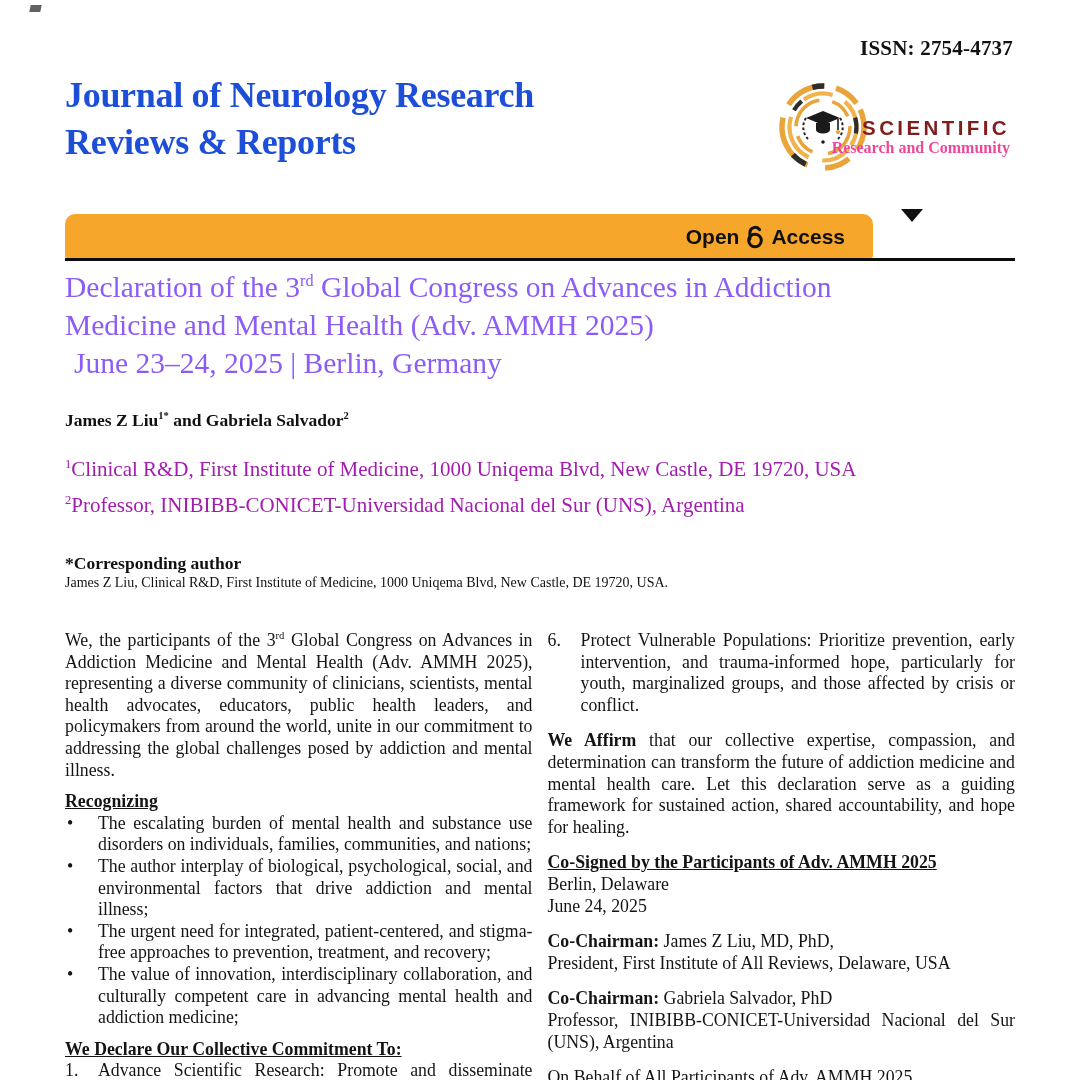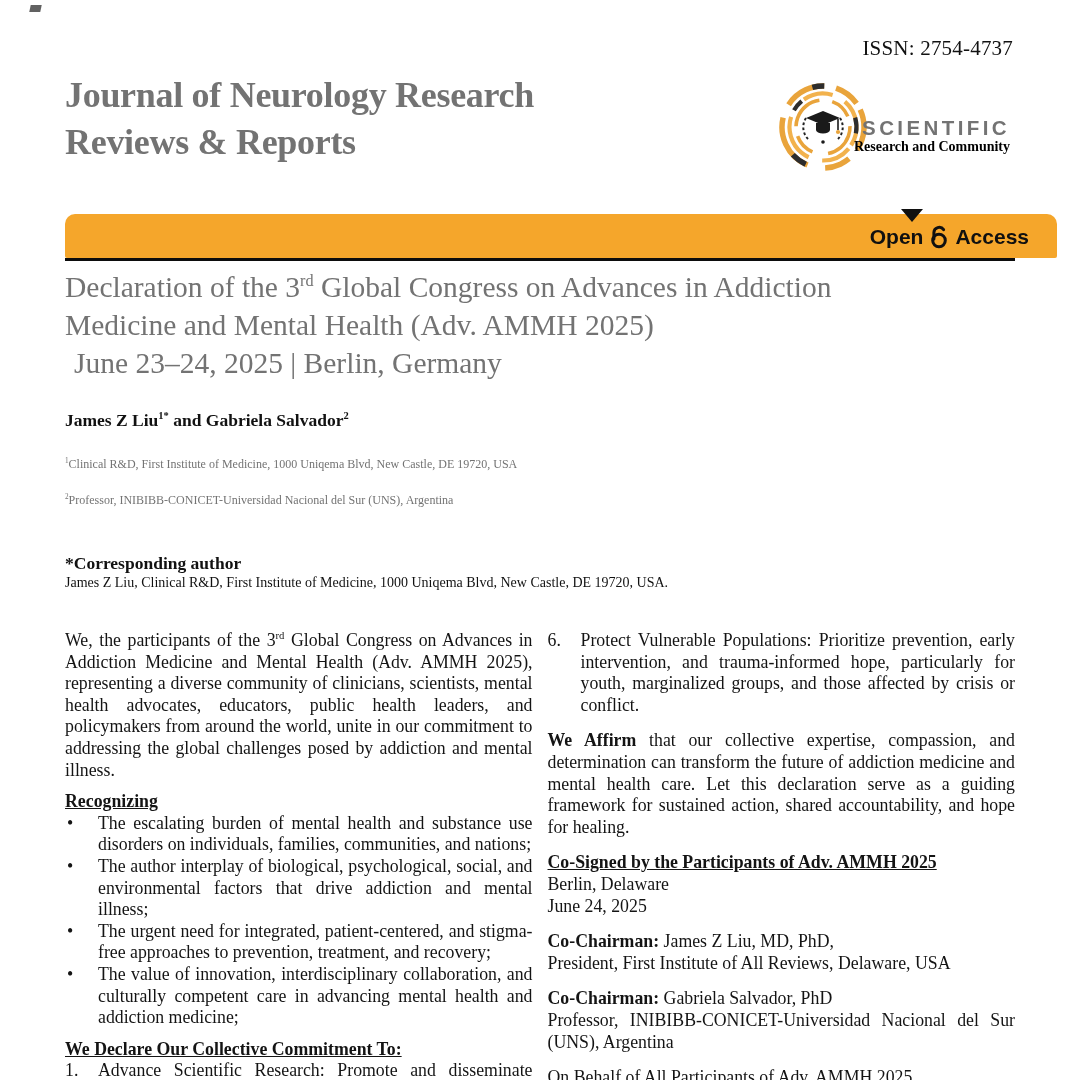--- a/index.html
+++ b/index.html
@@ -1,57 +1,57 @@
 <!DOCTYPE html>
 <html><head>
 <meta charset="utf-8">
 <style>
   html,body{margin:0;padding:0;background:#ffffff;}
   .page{
     position:relative;width:1080px;height:1080px;background:#ffffff;
     overflow:hidden;font-family:"Liberation Serif", serif;color:#111;
   }
   .corner-mark{position:absolute;left:30px;top:5px;width:11px;height:7px;background:#3a3a3a;opacity:.8;transform:skewX(-12deg);}
-  .issn{position:absolute;top:36px;right:67px;font-size:21px;font-weight:normal;letter-spacing:.2px;}
+  .issn{position:absolute;top:36px;right:67px;font-size:21px;font-weight:bold;letter-spacing:.2px;}
   .journal-title{
     position:absolute;left:65px;top:72px;margin:0;font-size:36px;font-weight:bold;
-    line-height:47px;letter-spacing:-.3px;color:#737373;
+    line-height:47px;letter-spacing:-.3px;color:#1d4ed8;
   }
   
   .logo{position:absolute;top:78px;right:70px;width:232px;height:96px;}
   .logo-emblem{position:absolute;left:0;top:0;}
   .logo-name{
     position:absolute;right:0;top:38px;font-family:"Liberation Sans",sans-serif;
-    font-weight:bold;font-size:20.5px;letter-spacing:3.4px;color:#737373;white-space:nowrap;
+    font-weight:bold;font-size:20.5px;letter-spacing:3.4px;color:#7f1d1d;white-space:nowrap;
   }
   .logo-tagline{
-    position:absolute;right:0;top:61px;font-size:14px;font-weight:bold;color:#000000;white-space:nowrap;
+    position:absolute;right:0;top:61px;font-size:16px;font-weight:bold;color:#ec4899;white-space:nowrap;
   }
   
   .banner{
-    position:absolute;left:65px;top:214px;width:992px;height:44px;
+    position:absolute;left:65px;top:214px;width:808px;height:44px;
     background:#F5A62B;border-radius:10px 10px 2px 2px;
   }
   .banner-triangle{
     position:absolute;left:836px;top:-5px;width:0;height:0;
     border-left:11px solid transparent;border-right:11px solid transparent;border-top:13px solid #101010;
   }
   .oa{
     position:absolute;right:28px;top:9px;display:flex;align-items:center;gap:5px;
     font-family:"Liberation Sans",sans-serif;font-weight:bold;font-size:21px;color:#101010;
   }
   .rule{position:absolute;left:65px;top:258px;width:950px;height:3px;background:#0c0c0c;}
   
-  .article-title{position:absolute;left:65px;top:268px;width:960px;font-size:29.5px;line-height:38px;color:#737373;}
+  .article-title{position:absolute;left:65px;top:268px;width:960px;font-size:29.5px;line-height:38px;color:#8b5cf6;}
   .article-title sup{font-size:.55em;line-height:0;vertical-align:super;}
   .t3{padding-left:9px;}
   
   .authors{position:absolute;left:65px;top:410px;font-size:17.5px;font-weight:bold;}
   .authors sup{font-size:.6em;line-height:0;}
-  .affil{position:absolute;left:65px;font-size:12px;color:#737373;}
+  .affil{position:absolute;left:65px;font-size:21px;color:#a21caf;}
   .affil sup{font-size:.6em;line-height:0;}
   .affil-1{top:457px;}
   .affil-2{top:493px;}
   .corr-head{position:absolute;left:65px;top:553px;font-size:17.5px;font-weight:bold;}
   .corr-text{position:absolute;left:65px;top:575px;font-size:14px;}
   
   .columns{
     position:absolute;left:65px;top:630px;width:950px;display:flex;gap:15px;
     font-size:17.8px;line-height:21.6px;text-align:justify;color:#141414;
   }

